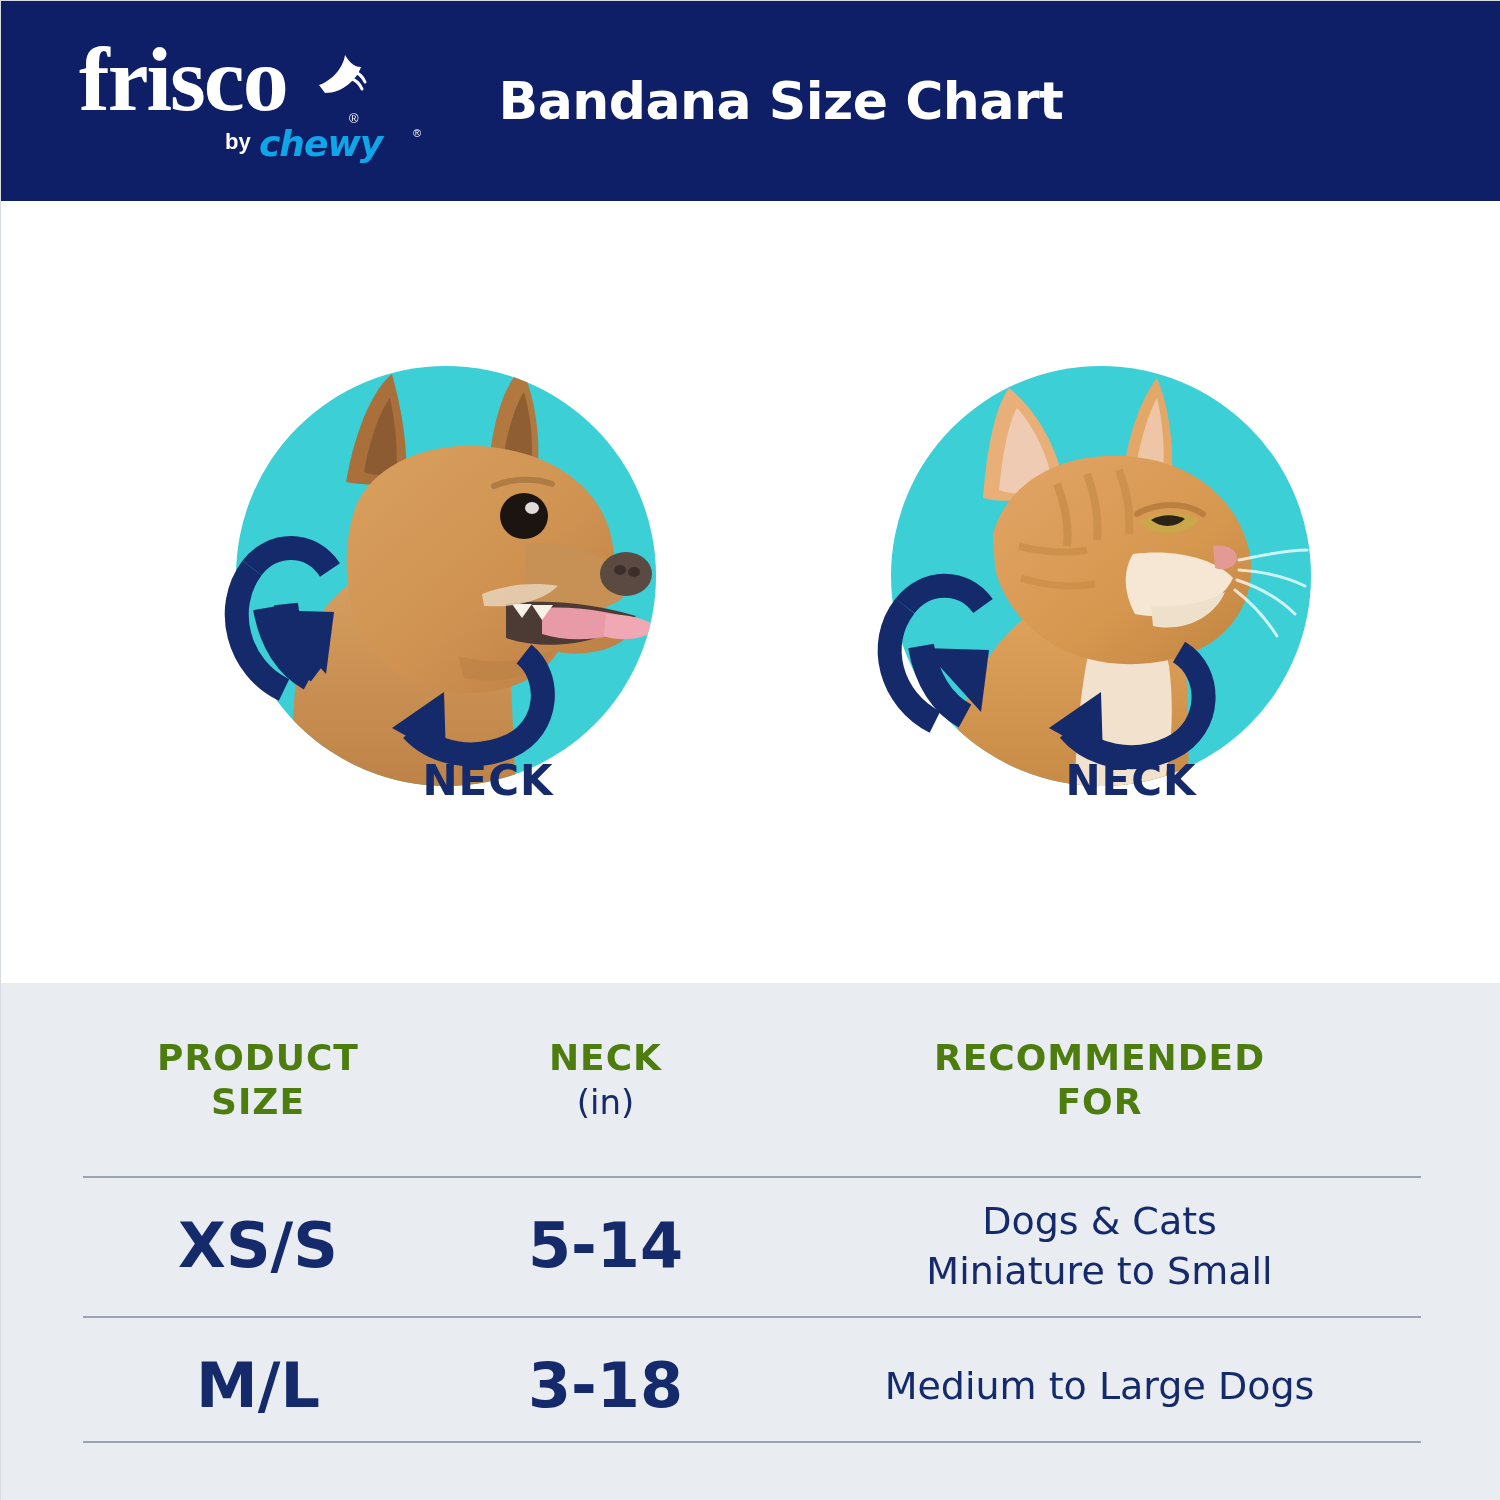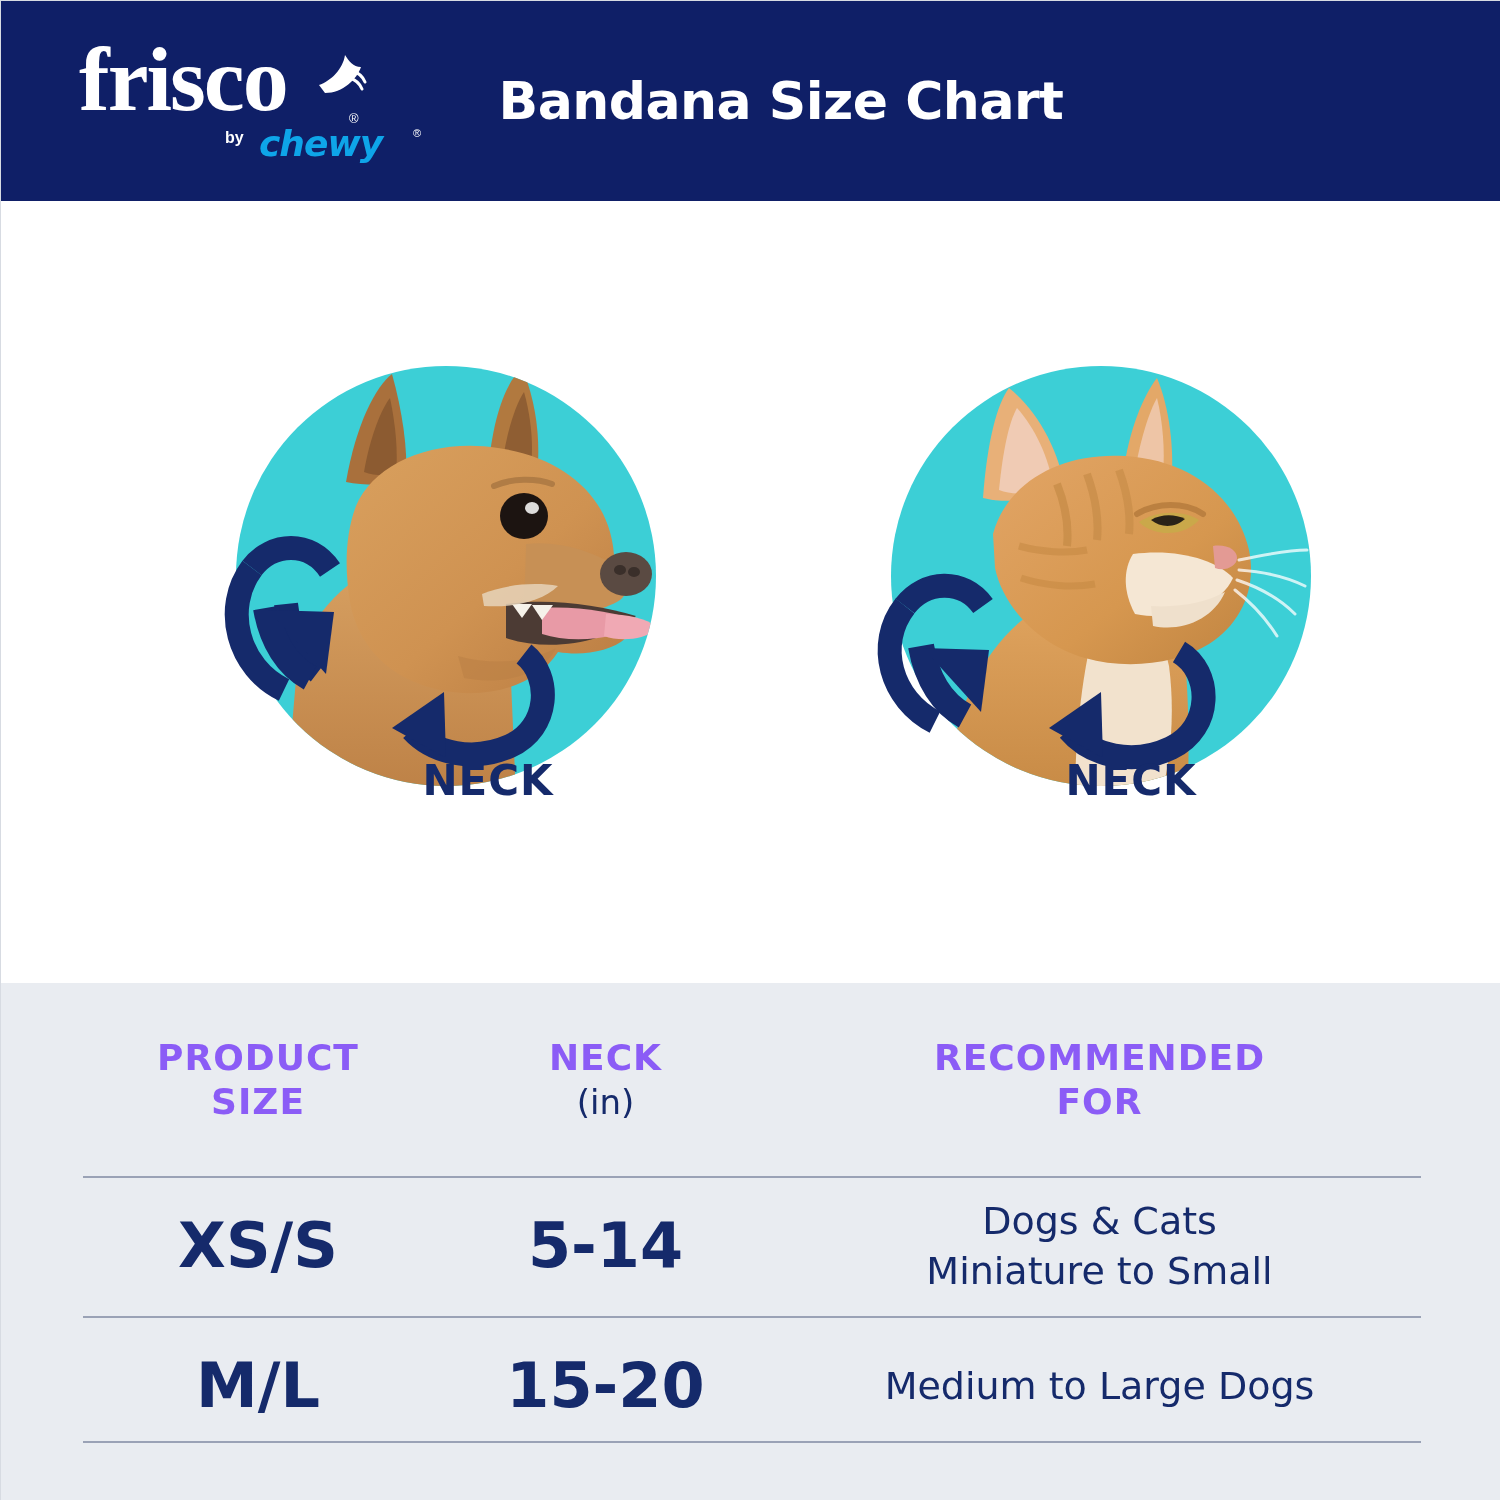--- a/index.html
+++ b/index.html
@@ -41,21 +41,21 @@
     position:absolute; left:236px; top:16px;
     width:60px; height:50px;
   }
   .logo-reg{
     position:absolute; left:276px; top:76px;
     font-size:13px; color:#ffffff;
     font-family:"Liberation Sans", sans-serif;
   }
   .logo-by{
     position:absolute; left:152px; top:94px;
-    font-size:16px; font-weight:700; color:#ffffff;
+    font-size:22px; font-weight:700; color:#ffffff;
     font-family:"Liberation Sans", sans-serif;
     letter-spacing:0px;
   }
   .logo-chewy{
     position:absolute; left:186px; top:88px;
     font-size:36px; font-weight:700; font-style:italic;
     color:#0ea5e9;
     font-family:"DejaVu Sans", sans-serif;
     letter-spacing:-1px;
   }
@@ -137,21 +137,21 @@
   .c-size{ width:350px; }
   .c-neck{ width:345px; }
   .c-rec { width:643px; }
 
   .hd-txt{
     font-family:"DejaVu Sans", sans-serif;
     font-weight:700;
     font-size:36px;
     line-height:44px;
     letter-spacing:1px;
-    color:#8b5cf6;
+    color:#4d7c0f;
   }
   .hd-sub{
     font-family:"DejaVu Sans", sans-serif;
     font-weight:400;
     font-size:34px;
     line-height:44px;
     color:#152a6b;
   }
   .val-big{
     font-family:"DejaVu Sans", sans-serif;
@@ -391,21 +391,21 @@
         </div>
       </div>
 
       <div class="divider d2"></div>
 
       <div class="trow body">
         <div class="cell c-size">
           <div class="val-big">M/L</div>
         </div>
         <div class="cell c-neck">
-          <div class="val-big">15-20</div>
+          <div class="val-big">3-18</div>
         </div>
         <div class="cell c-rec">
           <div class="val-txt">Medium to Large Dogs</div>
         </div>
       </div>
 
       <div class="divider d3"></div>
     </div>
   </div>
 

